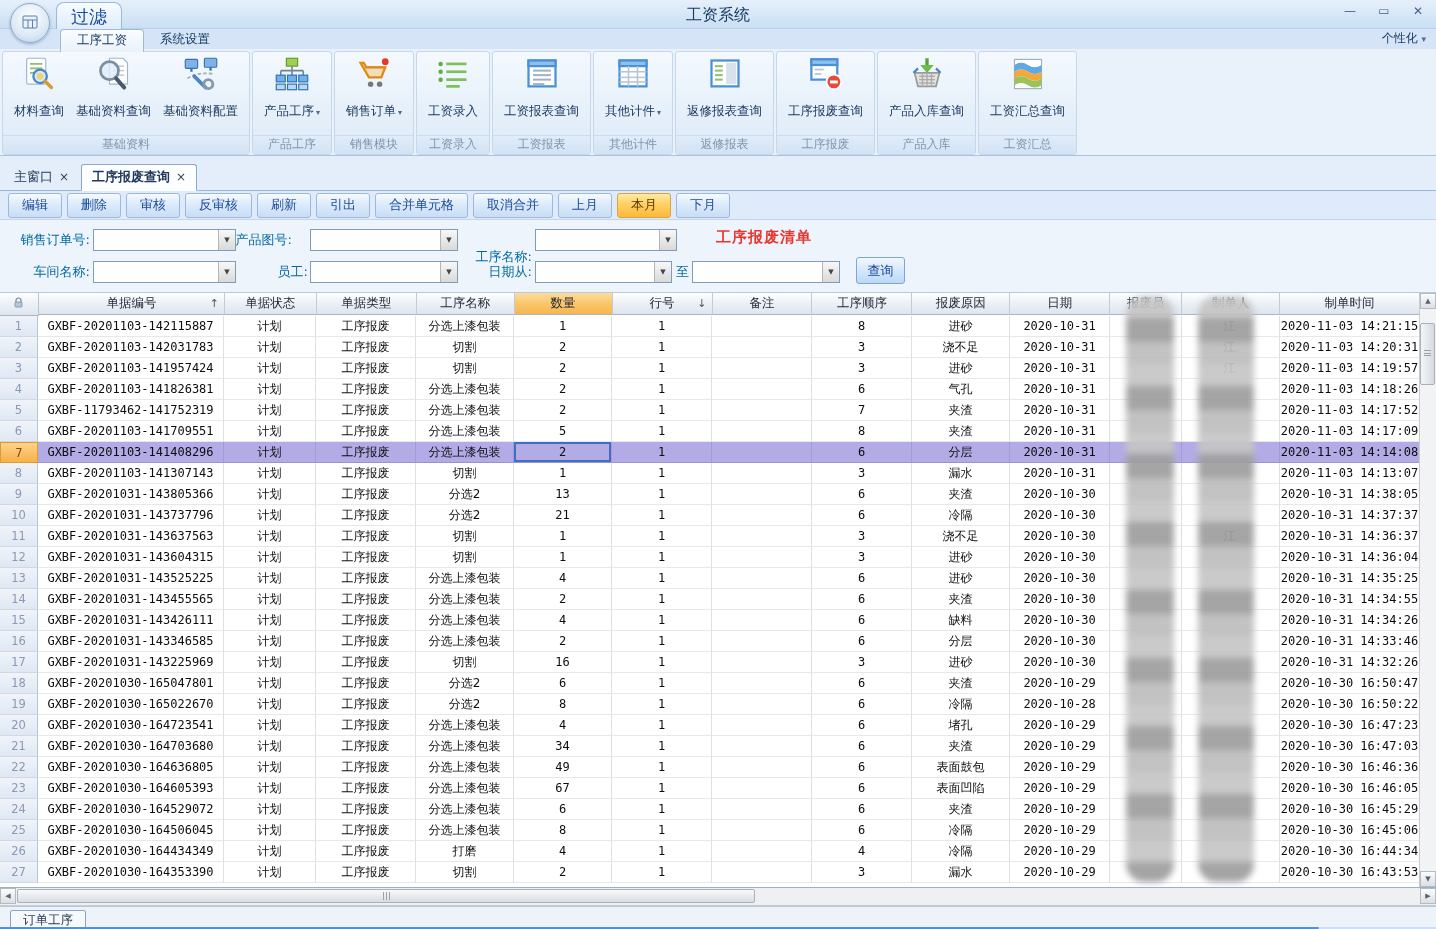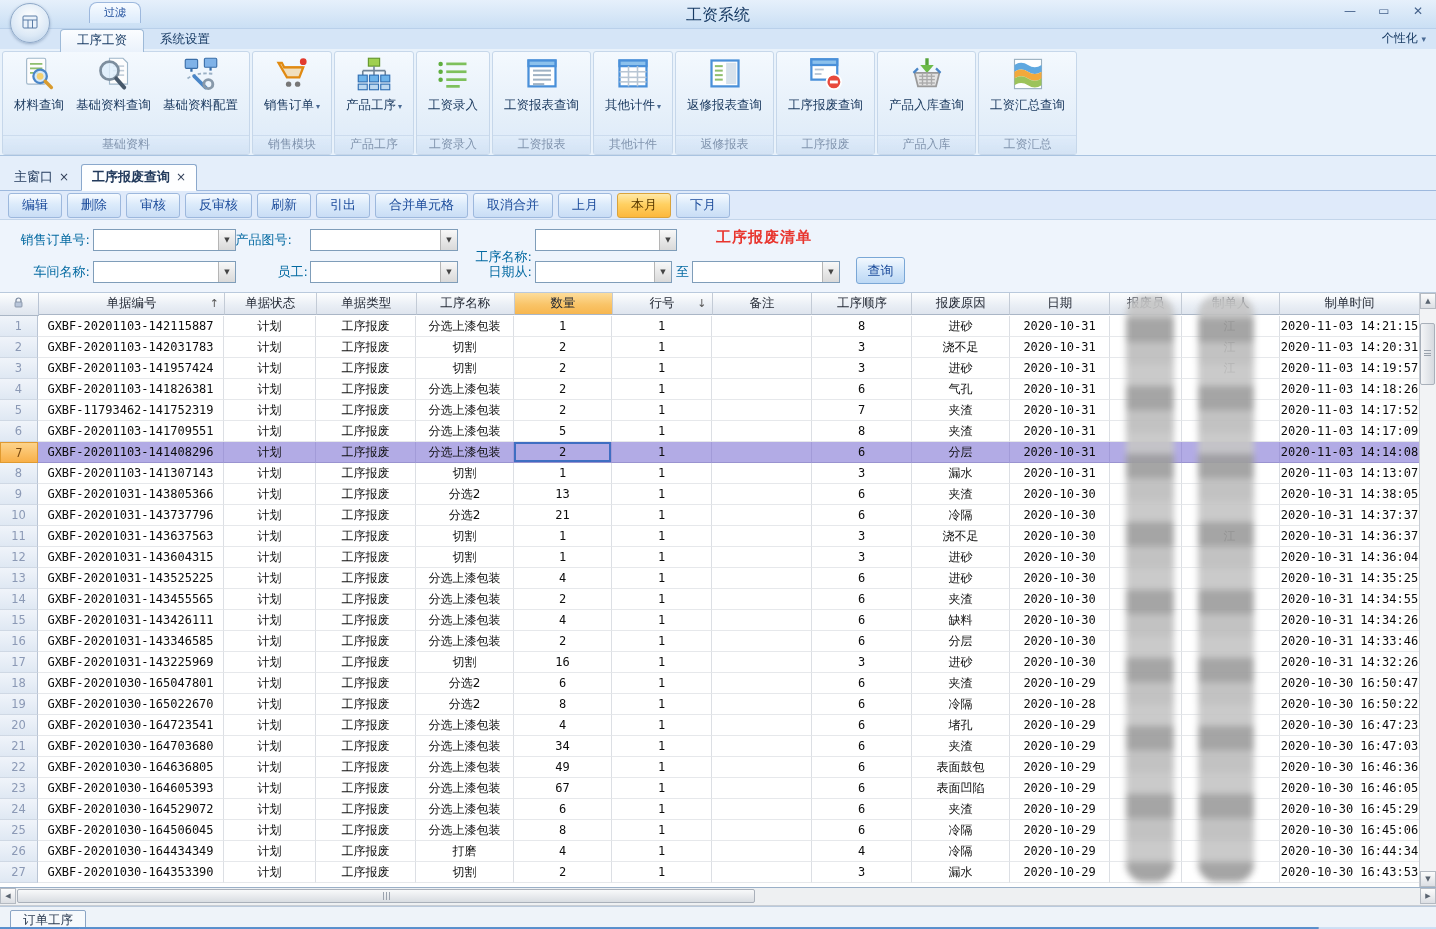--- a/index.html
+++ b/index.html
@@ -6,39 +6,39 @@
   body{width:1436px;height:929px;overflow:hidden;position:relative;
        font-family:"DejaVu Sans","Liberation Sans",sans-serif;background:#cfe0f4;font-size:12px;color:#111;}
   .mono{font-family:"DejaVu Sans Mono","Liberation Mono",monospace;}
 
   
   .titlebar{height:28px;background:linear-gradient(#e6f0fb,#cadff4);position:relative;border-bottom:1px solid #b9d0ea;}
   .appbtn{position:absolute;left:10px;top:3px;width:38px;height:38px;border-radius:50%;z-index:30;
           background:radial-gradient(circle at 50% 35%,#ffffff,#dce9f6 60%,#b7cde6);border:1px solid #8fa9c8;
           box-shadow:0 1px 3px rgba(60,90,130,.4);display:flex;align-items:center;justify-content:center;}
   .qat{position:absolute;left:56px;top:2px;padding:2px 14px 3px;border:1px solid #9db8dd;border-bottom:none;
-       border-radius:8px 8px 0 0;background:linear-gradient(#f7fbff,#dcebfb);color:#1a4a9a;font-size:11px;margin-left:33px;}
+       border-radius:8px 8px 0 0;background:linear-gradient(#f7fbff,#dcebfb);color:#1a4a9a;font-size:18px;}
   .wtitle{position:absolute;left:0;right:0;top:5px;text-align:center;color:#173a63;font-size:16px;}
   .winbtns{position:absolute;right:8px;top:4px;display:flex;gap:14px;color:#44618a;font-size:12px;}
   .winbtns span{width:20px;text-align:center;cursor:default;}
 
   
   .tabrow{height:20px;background:#d5e5f7;position:relative;padding-left:60px;display:flex;align-items:flex-start;}
   .rtab{padding:2px 16px 3px;font-size:12.5px;color:#173a63;}
   .rtab.active{background:linear-gradient(#fbfdff,#eaf2fb);border:1px solid #9ebad8;border-bottom:none;border-radius:4px 4px 0 0;}
   .persona{position:absolute;right:10px;bottom:2px;color:#173a63;font-size:12px;}
   .persona .dd{font-size:9px;color:#4a6a94;}
 
   
   .ribbon{height:104px;background:#e9f2fb;display:flex;align-items:stretch;padding:2px 2px 0 2px;gap:2px;border-bottom:1px solid #a9c3e0;}
   .rgroup{display:flex;flex-direction:column;border:1px solid #c6d7ea;border-radius:3px;
           background:linear-gradient(#f4f9fe,#e3eef9 70%,#dceafa);min-width:70px;}
   .rbtns{flex:1;display:flex;align-items:flex-start;justify-content:center;gap:2px;padding:3px 6px 0;}
   .rbtn{display:flex;flex-direction:column;align-items:center;padding:1px 5px;border-radius:3px;}
-  .rbtn .rlabel{font-size:12.5px;color:#17365c;white-space:nowrap;margin-top:2px;}
+  .rbtn .rlabel{font-size:12.5px;color:#17365c;white-space:nowrap;margin-top:8px;}
   .rbtn .dd{font-size:8px;color:#4a6a94;margin-left:2px;}
   .rgl{height:18px;text-align:center;font-size:12px;color:#8194ae;
        background:linear-gradient(rgba(255,255,255,0),#d4e3f4);border-top:1px solid rgba(198,215,234,.6);line-height:17px;}
 
   
   .docbar{height:30px;background:#e4eefa;display:flex;align-items:flex-end;padding:4px 0 0 4px;gap:2px;border-bottom:1px solid #9db8dd;}
   .dtab{display:flex;align-items:center;gap:6px;padding:3px 10px 4px;font-size:13px;color:#223a5c;}
   .dtab.active{background:#fdfeff;border:1px solid #8aa8cc;border-bottom:1px solid #fdfeff;border-radius:3px 3px 0 0;font-weight:bold;margin-bottom:-1px;}
   .dtx{font-size:12px;color:#33415a;font-weight:normal;}
 
@@ -183,53 +183,53 @@
         <span class="rlabel">基础资料配置</span>
       </div>
     </div>
     <div class="rgl">基础资料</div>
   </div>
 
   <div class="rgroup">
     <div class="rbtns">
       <div class="rbtn">
         <span><svg viewBox="0 0 32 32" width="36" height="36">
-              <path d="M4 6 h3 l2 4 h17 l-3.5 9 H11.5 Z" fill="#f6a82c" fill-opacity=".3" stroke="#e08a12" stroke-width="2"></path>
-              <line x1="9" y1="10" x2="26" y2="10" stroke="#e08a12" stroke-width="1.6"></line>
-              <circle cx="13" cy="25" r="2.4" fill="#777"></circle>
-              <circle cx="21" cy="25" r="2.4" fill="#777"></circle>
-              <circle cx="26" cy="5" r="3" fill="#e23b2e"></circle>
-            </svg></span>
-        <span class="rlabel"><span>销售订单</span><span class="dd">▾</span></span>
-      </div>
-    </div>
-    <div class="rgl">销售模块</div>
-  </div>
-
-  <div class="rgroup">
-    <div class="rbtns">
-      <div class="rbtn">
-        <span><svg viewBox="0 0 32 32" width="36" height="36">
               <rect x="11" y="2" width="10" height="7" fill="#9fd050" stroke="#63962b"></rect>
               <path d="M16 9 v4 M6 13 h20 M6 13 v4 M16 13 v4 M26 13 v4" stroke="#6f8396" fill="none" stroke-width="1.4"></path>
               <g fill="#6db3ea" stroke="#2f6eb2">
                 <rect x="2" y="17" width="8" height="6"></rect>
                 <rect x="12" y="17" width="8" height="6"></rect>
                 <rect x="22" y="17" width="8" height="6"></rect>
               </g>
               <g fill="#bcd8f0" stroke="#2f6eb2">
                 <rect x="2" y="25" width="8" height="5"></rect>
                 <rect x="12" y="25" width="8" height="5"></rect>
                 <rect x="22" y="25" width="8" height="5"></rect>
               </g>
             </svg></span>
         <span class="rlabel"><span>产品工序</span><span class="dd">▾</span></span>
       </div>
     </div>
     <div class="rgl">产品工序</div>
+  </div>
+
+  <div class="rgroup">
+    <div class="rbtns">
+      <div class="rbtn">
+        <span><svg viewBox="0 0 32 32" width="36" height="36">
+              <path d="M4 6 h3 l2 4 h17 l-3.5 9 H11.5 Z" fill="#f6a82c" fill-opacity=".3" stroke="#e08a12" stroke-width="2"></path>
+              <line x1="9" y1="10" x2="26" y2="10" stroke="#e08a12" stroke-width="1.6"></line>
+              <circle cx="13" cy="25" r="2.4" fill="#777"></circle>
+              <circle cx="21" cy="25" r="2.4" fill="#777"></circle>
+              <circle cx="26" cy="5" r="3" fill="#e23b2e"></circle>
+            </svg></span>
+        <span class="rlabel"><span>销售订单</span><span class="dd">▾</span></span>
+      </div>
+    </div>
+    <div class="rgl">销售模块</div>
   </div>
 
   <div class="rgroup">
     <div class="rbtns">
       <div class="rbtn">
         <span><svg viewBox="0 0 32 32" width="36" height="36">
               <g fill="#5fae3f">
                 <circle cx="5" cy="7" r="2"></circle>
                 <circle cx="5" cy="14" r="2"></circle>
                 <circle cx="5" cy="21" r="2"></circle>

